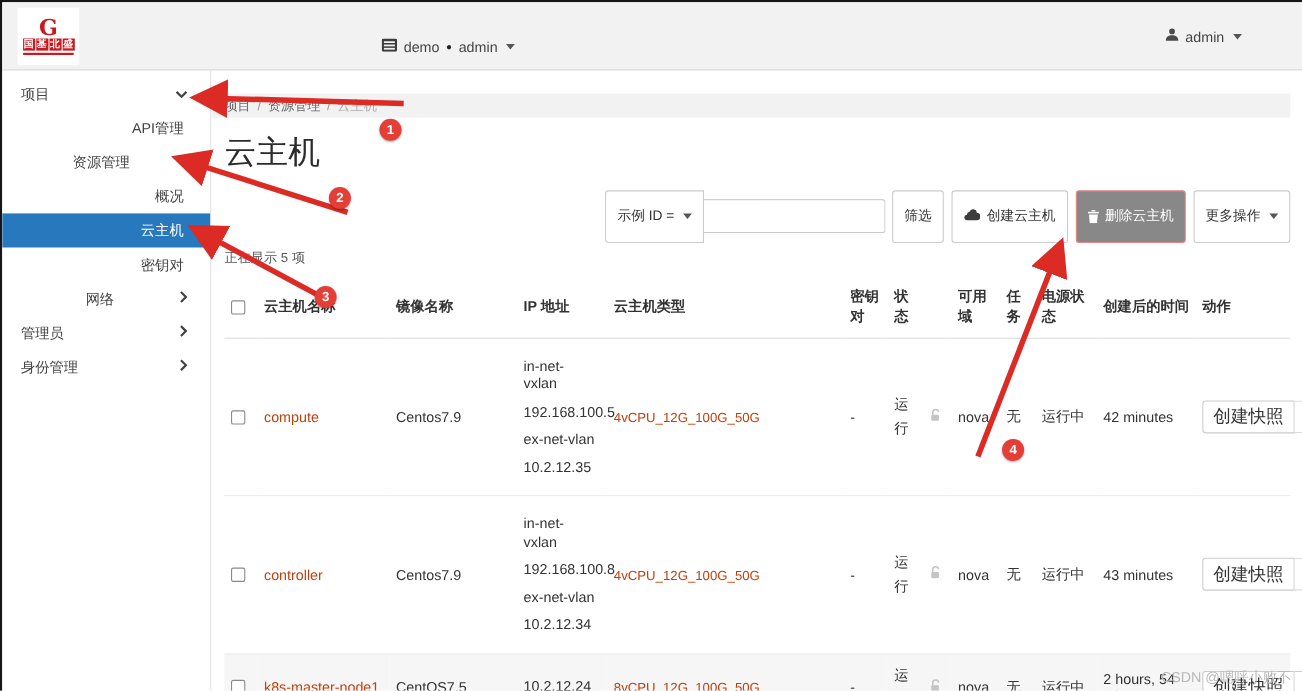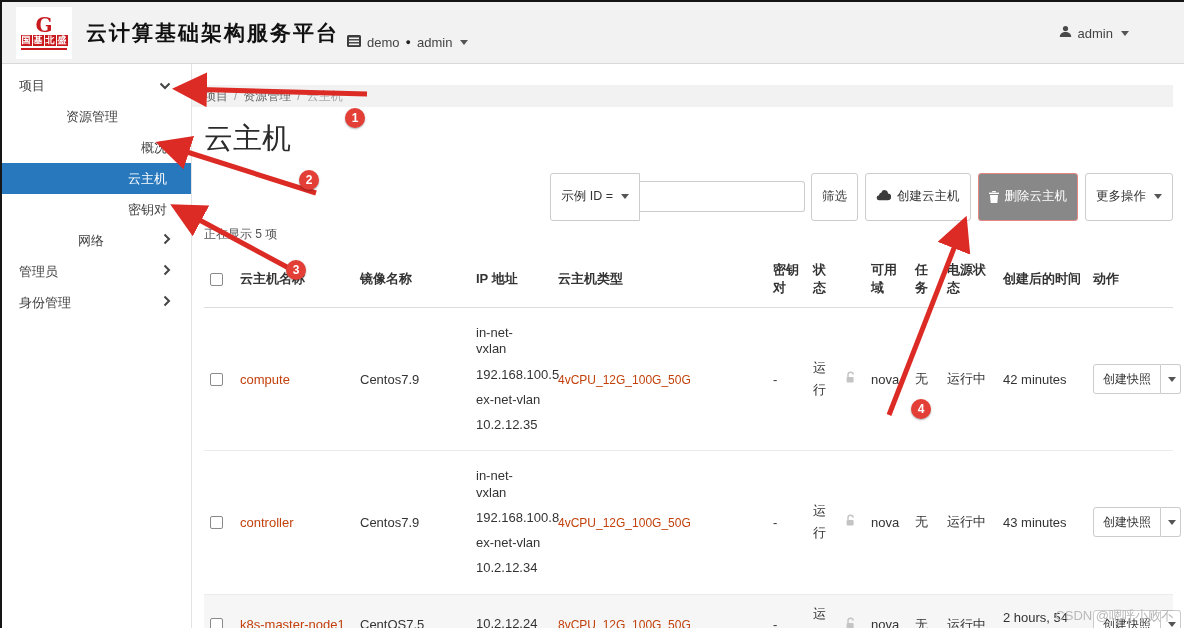--- a/index.html
+++ b/index.html
@@ -70,21 +70,21 @@
   tbody tr:first-child { border-top:none; }
   tr.shade { background:#f6f6f6; }
   .link { color:#c2410c; cursor:pointer; word-break:break-all; }
   .flavor { font-size:12px; white-space:nowrap; }
   .img-name { word-break:break-all; }
   .ip-group { margin:9px 0; }
   .ip-line { white-space:nowrap; line-height:1.25; }
   input[type=checkbox] { appearance:none; width:13px; height:13px; border:1px solid #8a8a8a; border-radius:2px;
     background:#fff; cursor:pointer; display:block; }
   .action-btn { display:inline-flex; height:30px; }
-  .action-main { border:1px solid #ccc; border-radius:3px 0 0 3px; background:#fff; font-size:12px; color:#333;
+  .action-main { border:1px solid #ccc; border-radius:3px 0 0 3px; background:#fff; font-size:16px; color:#333;
     display:flex; align-items:center; padding:0 9px; cursor:pointer; white-space:nowrap; }
   .action-caret { border:1px solid #ccc; border-left:none; border-radius:0 3px 3px 0; background:#fff; width:20px;
     display:flex; align-items:center; justify-content:center; cursor:pointer; }
   .status-cell { line-height:1.7; }
 
   
   .annotations { position:absolute; left:0; top:0; width:1184px; height:628px; pointer-events:none; }
   .num-circle { position:absolute; width:20px; height:20px; border-radius:50%; background:#e43f36;
     color:#fff; font-size:12px; font-weight:bold; display:flex; align-items:center; justify-content:center;
     box-shadow:0 1px 2px rgba(0,0,0,.35); pointer-events:none; }
@@ -100,21 +100,20 @@
       <div class="logo">
         <div class="logo-g">G</div>
         <div class="logo-name">
           <span>国</span>
             <span>基</span>
             <span>北</span>
             <span>盛</span>
         </div>
         <div class="logo-underline"></div>
       </div>
-      <div class="brand-title">云计算基础架构服务平台</div>
     </div>
 
     <div class="context-switcher">
       <span>
         <svg width="14" height="12" viewBox="0 0 14 12">
             <rect x="0" y="0" width="14" height="12" rx="1.5" fill="#3c3c3c"></rect>
             <rect x="2" y="2.5" width="10" height="1.6" fill="#f2f2f2"></rect>
             <rect x="2" y="5.5" width="10" height="1.6" fill="#f2f2f2"></rect>
             <rect x="2" y="8.5" width="10" height="1.6" fill="#f2f2f2"></rect>
           </svg>
@@ -140,20 +139,23 @@
   <div class="body-wrap">
 
     <aside class="sidebar">
       <div class="side-item lv1">
         <span class="lbl">项目</span>
         <span class="chev">
           <svg width="12" height="8" viewBox="0 0 12 8">
               <polyline points="1.5,1.5 6,6 10.5,1.5" fill="none" stroke="#444" stroke-width="2"></polyline>
             </svg>
         </span>
+      </div>
+      <div class="side-item leaf">
+        <span class="lbl">API管理</span>
       </div>
       <div class="side-item grp2">
         <span class="lbl">资源管理</span>
       </div>
       <div class="side-item leaf">
         <span class="lbl">概况</span>
       </div>
       <div class="side-item leaf active">
         <span class="lbl">云主机</span>
       </div>

